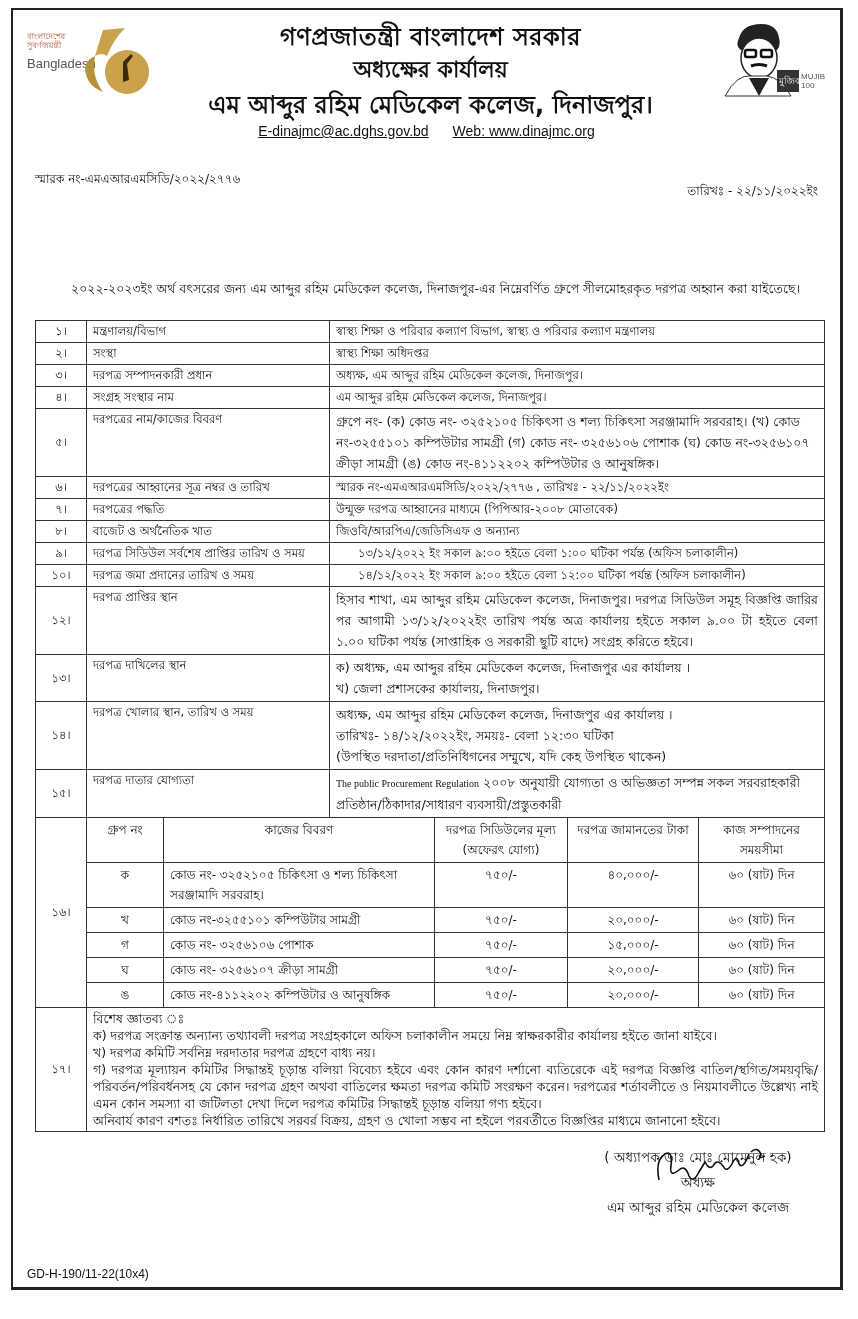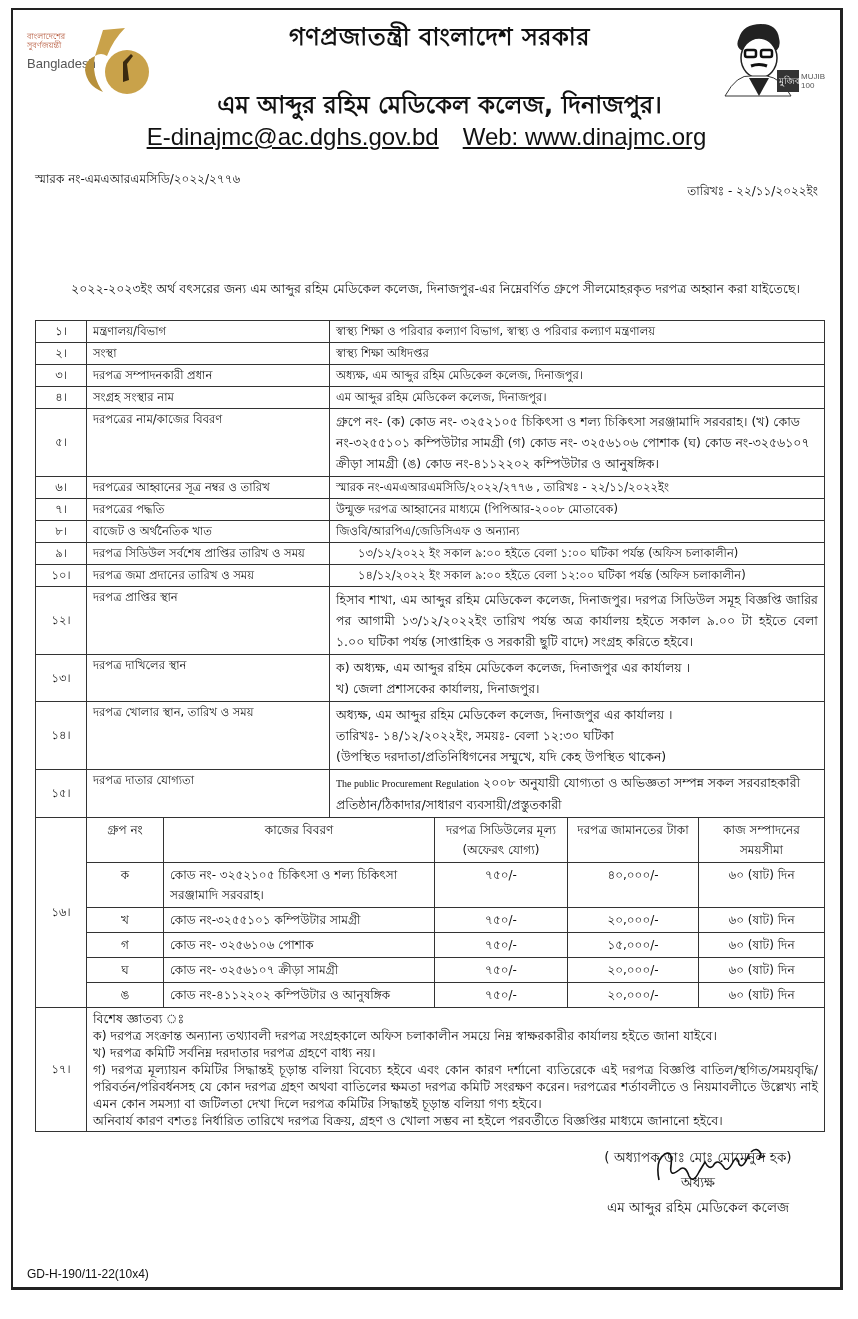--- a/index.html
+++ b/index.html
@@ -3,25 +3,25 @@
 <meta charset="utf-8">
 <style>
   html, body { margin: 0; padding: 0; background: #ffffff; }
   body { width: 858px; height: 1319px; position: relative; font-family: "DejaVu Sans", sans-serif; color: #111; overflow: hidden; }
   .page { position: absolute; left: 11px; top: 8px; width: 832px; height: 1282px; border: 2px solid #222; border-right-width: 3px; border-bottom-width: 3px; box-sizing: border-box; background: #fff; }
   .logo-left { position: absolute; left: 12px; top: 10px; width: 120px; height: 78px; }
   .logo-left .bn { position: absolute; left: 2px; top: 12px; font-size: 8px; line-height: 9px; color: #b5573a; width: 60px; }
   .logo-left .bd { position: absolute; left: 2px; top: 36px; font-family: "Liberation Sans", sans-serif; font-size: 13px; color: #555; }
   .logo-left .fifty { position: absolute; left: 48px; top: 6px; width: 78px; height: 72px; }
   .logo-right { position: absolute; left: 708px; top: 10px; width: 100px; height: 82px; }
-  .hdr { position: absolute; left: 13px; width: 100%; text-align: center; }
+  .hdr { position: absolute; left: 4px; width: 100%; text-align: center; }
   .h1 { top: 8px; font-size: 24px; font-weight: bold; letter-spacing: 0.5px; }
   .h2 { top: 42px; font-size: 22px; font-weight: bold; }
   .h3 { top: 76px; font-size: 24px; font-weight: bold; }
-  .contact { position: absolute; top: 113px; left: 0; width: 100%; text-align: center; font-family: "Liberation Sans", sans-serif; font-size: 24px; }
+  .contact { position: absolute; top: 113px; left: 0; width: 100%; text-align: center; font-family: "Liberation Sans", sans-serif; font-size: 14px; }
   .contact a { color: #111; text-decoration: underline; }
   .contact .sep { display: inline-block; width: 24px; }
   .memo { position: absolute; left: 22px; top: 160px; font-size: 12px; }
   .date { position: absolute; right: 22px; top: 160px; font-size: 12px; margin-top: 12px; }
   .title { position: absolute; left: 0; width: 100%; top: 195px; text-align: center; }
   .title span { display: inline-block; font-size: 34px; font-weight: bold; border-bottom: 4px solid #111; padding: 0 6px 2px; }
   .intro { position: absolute; left: 22px; top: 268px; width: 790px; font-size: 12.5px; line-height: 22px; text-indent: 36px; }
   table.spec { position: absolute; left: 22px; top: 310px; width: 790px; border-collapse: collapse; font-size: 11.5px; }
   table.spec td { border: 1px solid #333; padding: 2px 6px; vertical-align: top; line-height: 17px; }
   table.spec td.num { width: 50px; text-align: center; vertical-align: middle; padding: 0; }
@@ -63,20 +63,21 @@
       <path d="M30 46 Q38 43 46 46" stroke="#111" stroke-width="3" fill="none"></path>
       <path d="M4 76 Q16 54 30 56 L46 56 Q60 58 70 76 Z" fill="#fff" stroke="#333" stroke-width="1"></path>
       <path d="M28 58 L38 76 L48 58" fill="#222"></path>
       <rect x="56" y="50" width="22" height="22" fill="#333"></rect>
     </svg>
     <span style="position:absolute;left:58px;top:54px;font-size:9px;color:#fff;">মুজিব বর্ষ</span>
     <span style="position:absolute;left:80px;top:52px;font-family:'Liberation Sans',sans-serif;font-size:8px;color:#555;width:20px;line-height:9px;">MUJIB 100</span>
   </div>
 
   <div class="hdr h1">গণপ্রজাতন্ত্রী বাংলাদেশ সরকার</div>
+  <div class="hdr h2">অধ্যক্ষের কার্যালয়</div>
   <div class="hdr h3">এম আব্দুর রহিম মেডিকেল কলেজ, দিনাজপুর।</div>
   <div class="contact">
     <a>E-dinajmc@ac.dghs.gov.bd</a><span class="sep"></span><a>Web: www.dinajmc.org</a>
   </div>
 
   <div class="memo">স্মারক নং-এমএআরএমসিডি/২০২২/২৭৭৬</div>
   <div class="date">তারিখঃ - ২২/১১/২০২২ইং</div>
 
 
   <div class="intro">২০২২-২০২৩ইং অর্থ বৎসরের জন্য এম আব্দুর রহিম মেডিকেল কলেজ, দিনাজপুর-এর নিম্নেবর্ণিত গ্রুপে সীলমোহরকৃত দরপত্র অহ্বান করা যাইতেছে।</div>
@@ -215,21 +216,21 @@
         </td>
       </tr>
 
       <tr>
         <td class="num">১৭।</td>
         <td colspan="2" class="notes">
           <div>বিশেষ জ্ঞাতব্য ঃ</div>
           <div>ক) দরপত্র সংক্রান্ত অন্যান্য তথ্যাবলী দরপত্র সংগ্রহকালে অফিস চলাকালীন সময়ে নিম্ন স্বাক্ষরকারীর কার্যালয় হইতে জানা যাইবে।</div>
           <div>খ) দরপত্র কমিটি সর্বনিম্ন দরদাতার দরপত্র গ্রহণে বাধ্য নয়।</div>
           <div>গ) দরপত্র মূল্যায়ন কমিটির সিদ্ধান্তই চূড়ান্ত বলিয়া বিবেচ্য হইবে এবং কোন কারণ দর্শানো ব্যতিরেকে এই দরপত্র বিজ্ঞপ্তি বাতিল/স্থগিত/সময়বৃদ্ধি/পরিবর্তন/পরিবর্ধনসহ যে কোন দরপত্র গ্রহণ অথবা বাতিলের ক্ষমতা দরপত্র কমিটি সংরক্ষণ করেন। দরপত্রের শর্তাবলীতে ও নিয়মাবলীতে উল্লেখ্য নাই এমন কোন সমস্যা বা জটিলতা দেখা দিলে দরপত্র কমিটির সিদ্ধান্তই চূড়ান্ত বলিয়া গণ্য হইবে।</div>
-          <div>অনিবার্য কারণ বশতঃ নির্ধারিত তারিখে দরপত্র বিক্রয়, গ্রহণ ও খোলা সম্ভব না হইলে পরবর্তীতে বিজ্ঞপ্তির মাধ্যমে জানানো হইবে।</div>
+          <div>অনিবার্য কারণ বশতঃ নির্ধারিত তারিখে সরবর্র বিক্রয়, গ্রহণ ও খোলা সম্ভব না হইলে পরবর্তীতে বিজ্ঞপ্তির মাধ্যমে জানানো হইবে।</div>
         </td>
       </tr>
     </tbody>
   </table>
 
   <svg class="signature" viewBox="0 0 120 50">
     <path d="M6 40 Q2 20 12 14 Q20 10 18 26 Q16 38 26 30 Q32 24 36 36 Q40 44 46 32 L52 22 Q56 30 60 26 Q64 18 70 26 Q74 34 80 22 Q84 14 86 24 Q90 30 96 14 M98 12 Q104 6 108 14 Q104 20 112 16" stroke="#111" stroke-width="1.6" fill="none"></path>
   </svg>
 
   <div class="sig-area">

